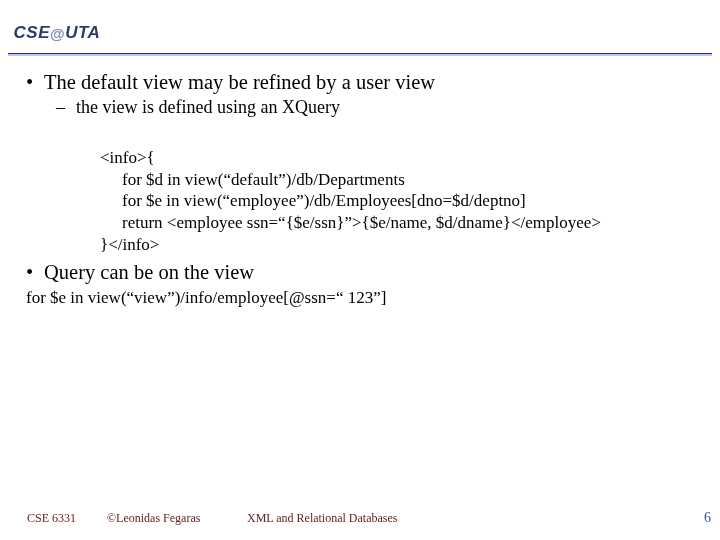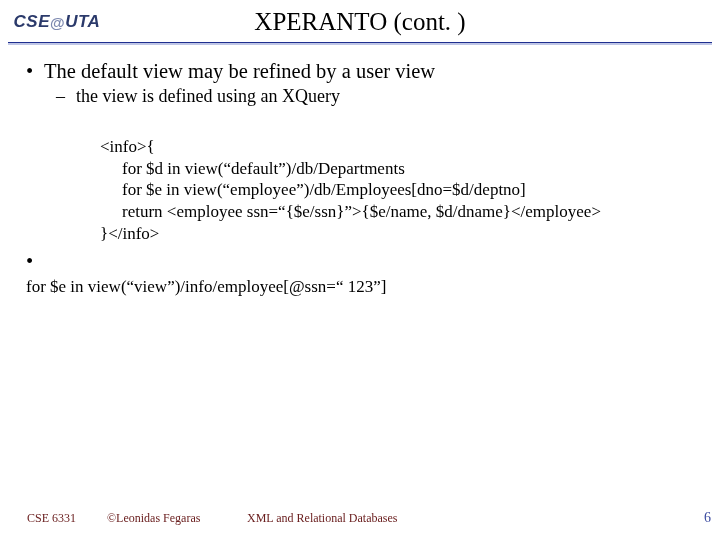--- a/index.html
+++ b/index.html
@@ -7,21 +7,21 @@
     width: 720px;
     height: 540px;
     background: #fff;
     font-family: "Times New Roman", Times, serif;
     position: relative;
     overflow: hidden;
   }
   .header {
     display: flex;
     align-items: center;
-    padding: 8px 12px 0 12px;
+    padding: 19px 12px 0 12px;
   }
   .logo {
     width: 90px;
     height: 28px;
     display: flex;
     align-items: center;
     justify-content: center;
     font-family: Arial, sans-serif;
     font-weight: bold;
     font-style: italic;
@@ -110,21 +110,20 @@
 </style>
 </head>
 <body>
 
 <div class="header">
   <div class="logo">
     <span>CSE</span>
       <span class="at">@</span>
       <span>UTA</span>
   </div>
-  <div class="title">XPERANTO (cont. )</div>
 </div>
 
 <div class="rule-wrap">
   <div class="rule"></div>
 </div>
 
 <div class="content">
 
   <div class="bullet">
     <div class="dot">•</div>
@@ -139,20 +138,21 @@
   <div class="code">
     <div>&lt;info&gt;{</div>
     <div class="indent1">for $d in view(“default”)/db/Departments</div>
     <div class="indent1">for $e in view(“employee”)/db/Employees[dno=$d/deptno]</div>
     <div class="indent1">return &lt;employee ssn=“{$e/ssn}”&gt;{$e/name, $d/dname}&lt;/employee&gt;</div>
     <div>}&lt;/info&gt;</div>
   </div>
 
   <div class="bullet" style="margin-top:4px">
     <div class="dot">•</div>
+    <div>Query can be on the view</div>
   </div>
 
   <div class="code2">
     <div>for $e in view(“view”)/info/employee[@ssn=“ 123”]</div>
   </div>
 
 </div>
 
 <div class="footer">
   <div class="course">CSE 6331</div>

